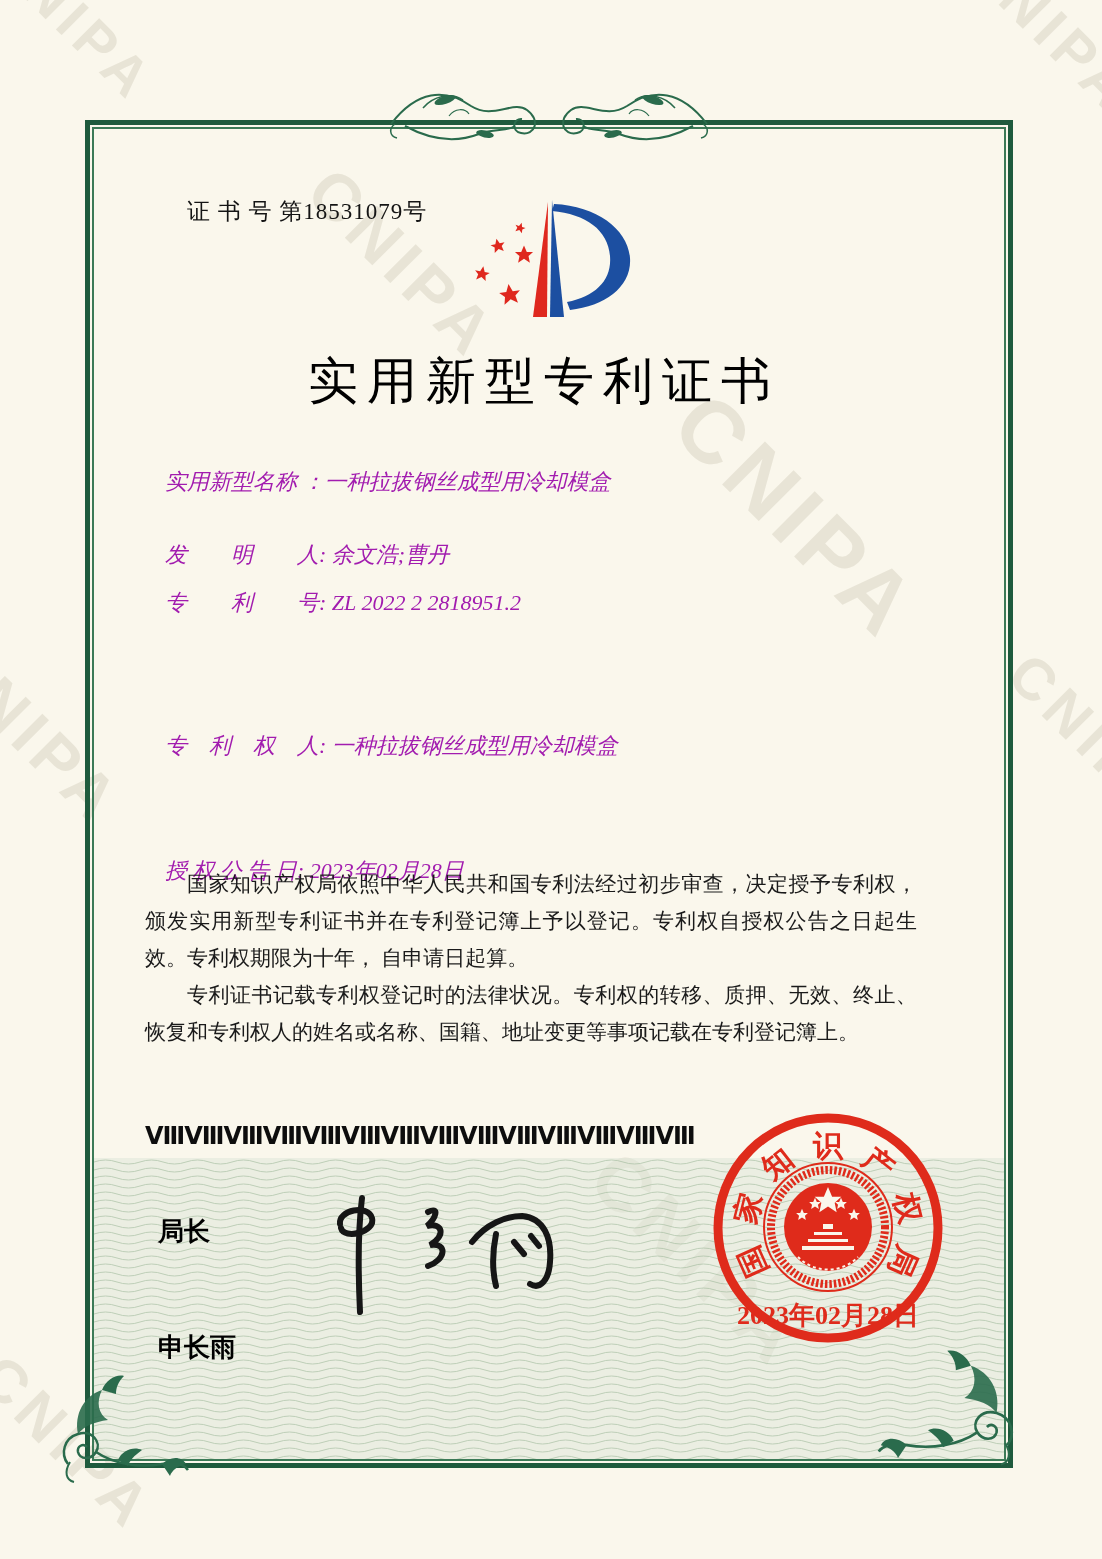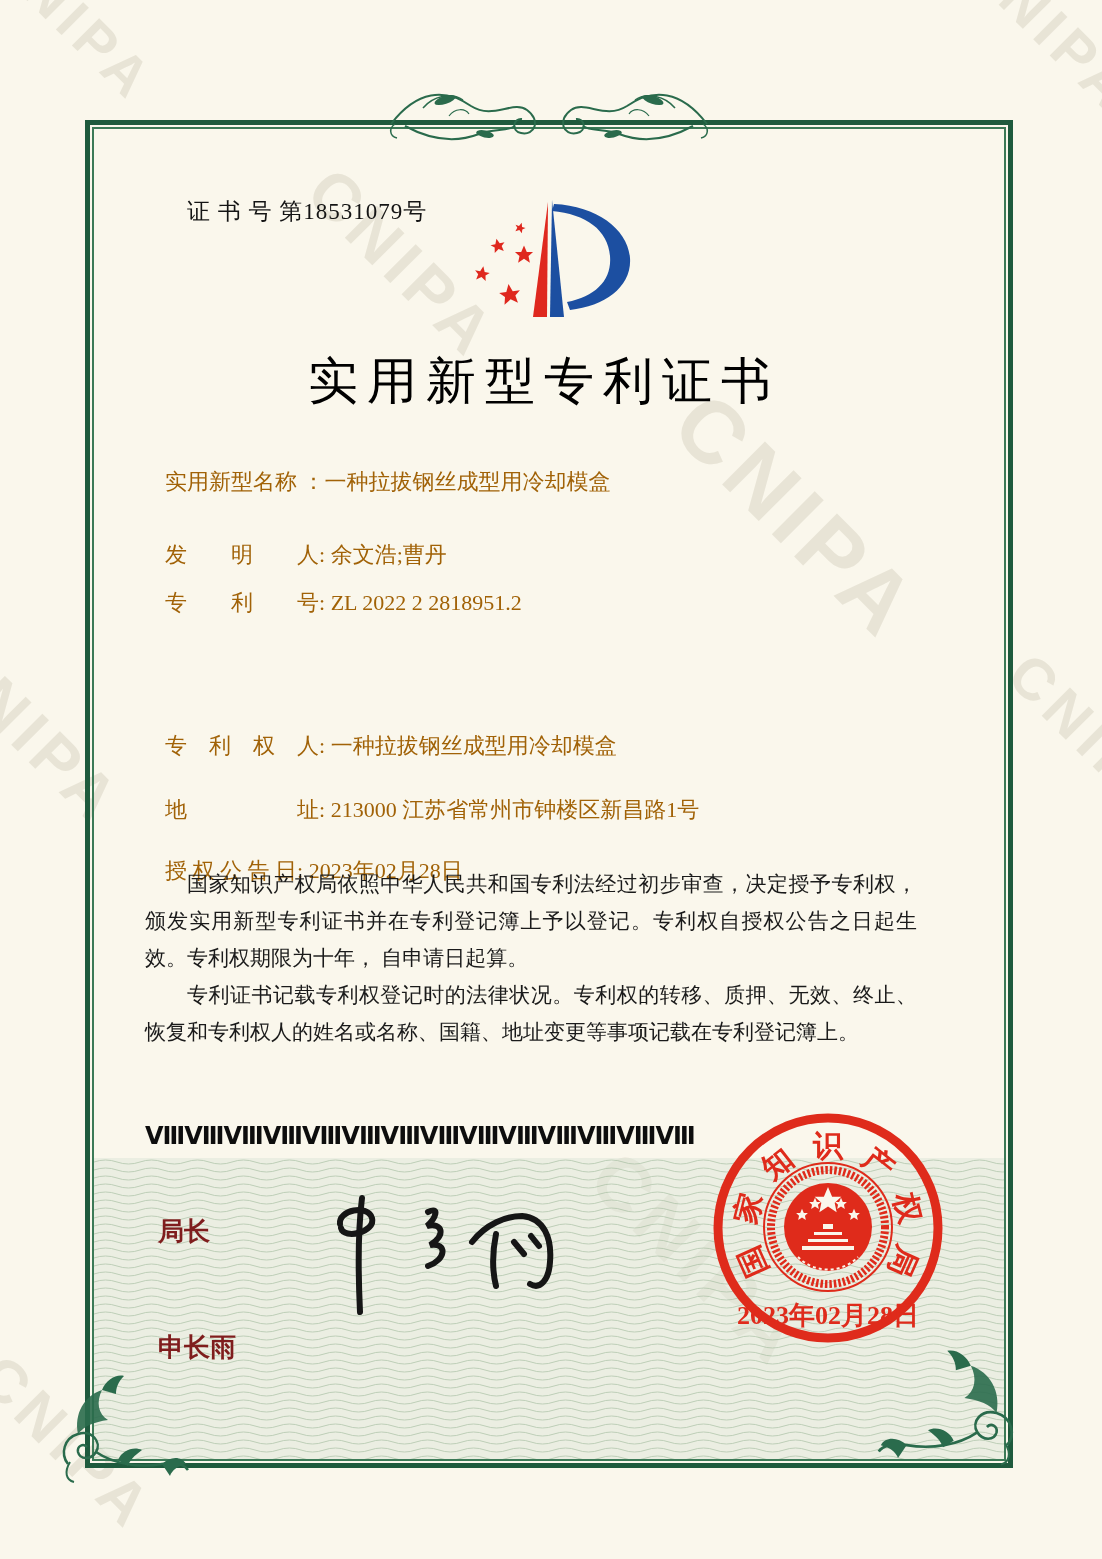--- a/index.html
+++ b/index.html
@@ -18,27 +18,27 @@
 
   .wave-band{position:absolute;left:94px;top:1158px;z-index:2;}
 
   .orn{position:absolute;z-index:3;}
 
   
   .txt{position:absolute;z-index:4;color:#141414;}
   .cert-no{left:143px;top:196px;font-size:23px;letter-spacing:1px;margin-left:44px;}
   .title{left:85px;top:348px;width:918px;text-align:center;font-size:50px;font-weight:400;
          letter-spacing:9px;color:#000;}
-  .field-row{position:absolute;z-index:4;font-size:22px;color:#a16207;white-space:pre;}
+  .field-row{position:absolute;z-index:4;font-size:22px;color:#a21caf;white-space:pre;font-style:italic;}
   .body-p{position:absolute;z-index:4;left:145px;width:772px;font-size:21px;line-height:37px;
           text-align:justify;color:#1a1a1a;}
   .indent{text-indent:2em;display:block;}
   .barcode{left:145px;top:1122px;font-family:"DejaVu Sans","Liberation Sans",sans-serif;
            font-size:24px;font-weight:700;letter-spacing:-1px;color:#0d0d0d;}
-  .officer{font-family:"Liberation Sans","DejaVu Sans",sans-serif;font-weight:600;font-size:26px;color:#7f1d1d;}
+  .officer{font-family:"Liberation Sans","DejaVu Sans",sans-serif;font-weight:600;font-size:26px;color:#000000;}
 
   .sig-svg{position:absolute;left:300px;top:1190px;z-index:5;}
   .seal-svg{position:absolute;left:706px;top:1106px;z-index:5;}
   .seal-char{font-family:"Liberation Serif","DejaVu Serif",serif;font-weight:700;font-size:30px;}
   .seal-date{font-family:"Liberation Serif","DejaVu Serif",serif;font-weight:600;font-size:26px;}
 </style>
 </head>
 <body>
 
 <div class="page">
@@ -121,23 +121,20 @@
   </div>
   <div class="field-row" style="left:143px;top:514px;">
     <span>发　　明　　人: </span><span>余文浩;曹丹</span>
   </div>
   <div class="field-row" style="left:143px;top:562px;">
     <span>专　　利　　号: </span><span>ZL 2022 2 2818951.2</span>
   </div>
   <div class="field-row" style="left:143px;top:705px;">
     <span>专　利　权　人: </span><span>一种拉拔钢丝成型用冷却模盒</span>
   </div>
-  <div class="field-row" style="left:143px;top:769px;">
-    <span>地　　　　　址: </span><span>213000 江苏省常州市钟楼区新昌路1号</span>
-  </div>
   <div class="field-row" style="left:143px;top:830px;">
     <span>授 权 公 告 日: </span><span>2023年02月28日</span>
   </div>
 
   <p class="body-p" style="top:977px;margin:0;">
     <span class="indent">专利证书记载专利权登记时的法律状况。专利权的转移、质押、无效、终止、恢复和专利权人的姓名或名称、国籍、地址变更等事项记载在专利登记簿上。</span>
   </p>
   <p class="body-p" style="top:866px;margin:0;">
     <span class="indent">国家知识产权局依照中华人民共和国专利法经过初步审查，决定授予专利权，颁发实用新型专利证书并在专利登记簿上予以登记。专利权自授权公告之日起生效。专利权期限为十年， 自申请日起算。</span>
   </p>

